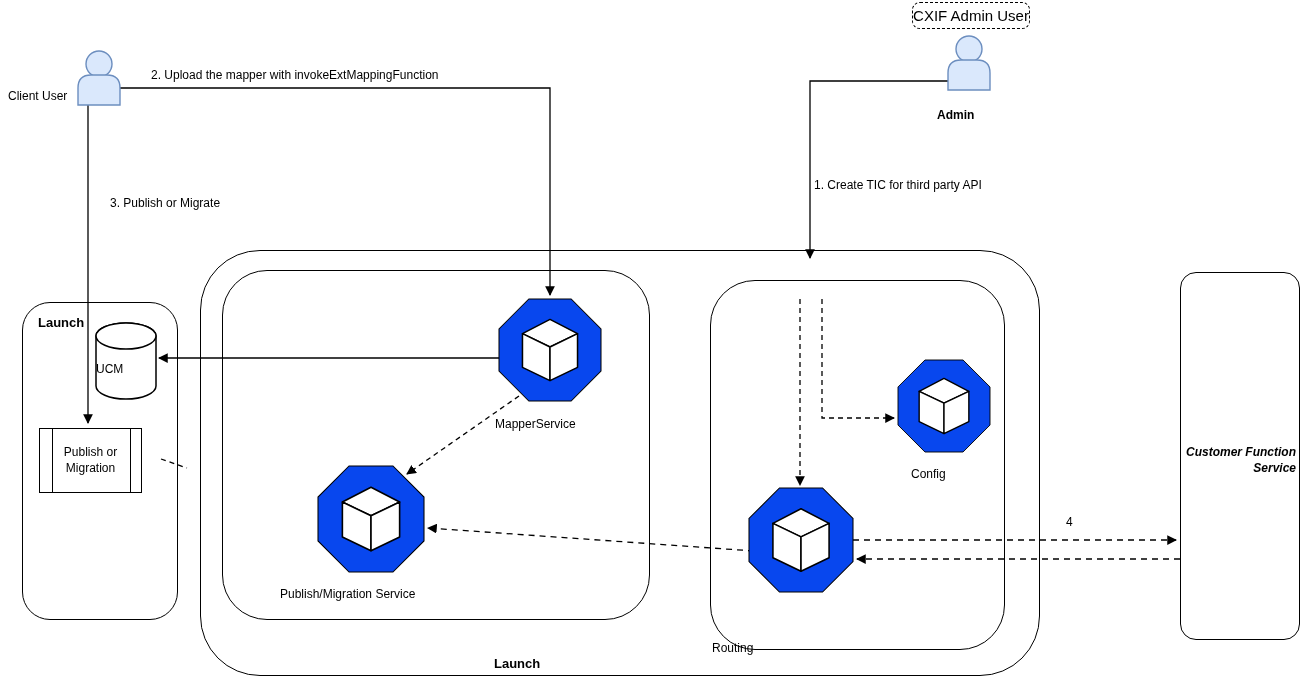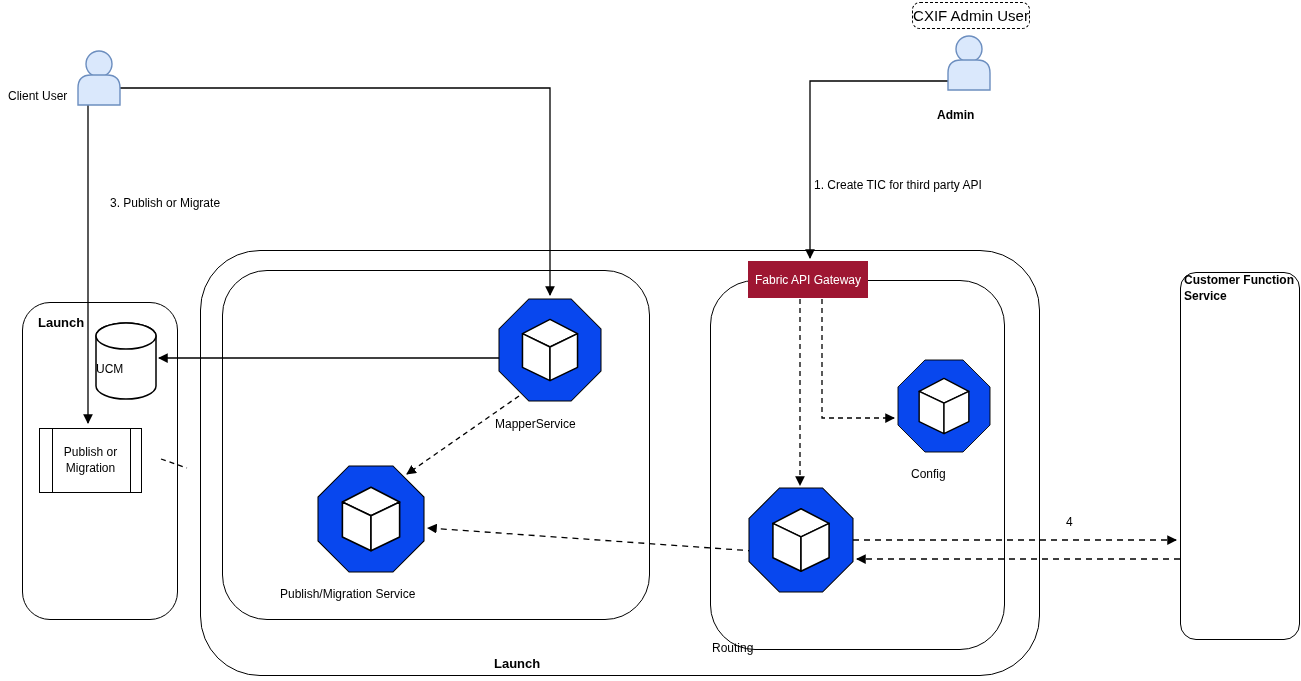--- a/index.html
+++ b/index.html
@@ -29,21 +29,21 @@
 
   .pm-box{position:absolute;left:39px;top:428px;width:103px;height:65px;border:1.5px solid #000;
           background:#fff;display:flex;align-items:center;justify-content:center;
           text-align:center;font-size:12px;line-height:1.3;z-index:4;}
   .pm-bar{position:absolute;top:0;bottom:0;width:0;border-left:1.4px solid #000;}
   .pm-bar.left{left:12px;}
   .pm-bar.right{right:10px;}
 
   .cfs-box{position:absolute;left:1180px;top:272px;width:120px;height:368px;
            border:1.6px solid #000;border-radius:16px;background:#fff;z-index:1;}
-  .cfs-title{padding:0 3px;text-align:left;font-weight:bold;font-size:12px;line-height:1.3;}
+  .cfs-title{margin-top:172px;padding:0 3px;text-align:right;font-weight:bold;font-size:12px;line-height:1.3;font-style:italic;}
 </style>
 </head>
 <body>
 
 <div id="canvas">
 
   <div class="container-box" style="left:22px;top:302px;width:156px;height:318px;border-radius:28px;"></div>
   <div class="container-box" style="left:200px;top:250px;width:840px;height:426px;border-radius:60px;"></div>
   <div class="container-box" style="left:222px;top:270px;width:428px;height:350px;border-radius:45px;"></div>
   <div class="container-box" style="left:710px;top:280px;width:295px;height:370px;border-radius:45px;"></div>
@@ -89,37 +89,35 @@
 
     <use href="#module-icon" transform="translate(550,350) scale(1.02)"></use>
     <use href="#module-icon" transform="translate(371,519) scale(1.06)"></use>
     <use href="#module-icon" transform="translate(801,540) scale(1.04)"></use>
     <use href="#module-icon" transform="translate(944,406) scale(0.92)"></use>
 
     <use href="#person-icon" transform="translate(99,91)"></use>
     <use href="#person-icon" transform="translate(969,76)"></use>
   </svg>
 
-  <div class="gateway" style="left:748px;top:261px;width:120px;height:37px;">
-    <span>Fabric API Gateway</span>
-  </div>
 
   <div class="cxif-box">
     <span>CXIF Admin User</span>
   </div>
 
   <div class="pm-box">
     <div class="pm-bar left"></div>
     <div class="pm-bar right"></div>
     <span style="max-width:80px;">Publish or Migration</span>
   </div>
 
   <div class="label" style="left:8px;top:89px;">Client User</div>
   <div class="label bold center" style="left:937px;top:108px;width:66px;">Admin</div>
 
+  <div class="label" style="left:151px;top:68px;">2. Upload the mapper with invokeExtMappingFunction</div>
   <div class="label" style="left:110px;top:196px;">3. Publish or Migrate</div>
   <div class="label" style="left:814px;top:178px;">1. Create TIC for third party API</div>
   <div class="label center" style="left:1066px;top:515px;width:24px;">4</div>
 
   <div class="label bold" style="left:38px;top:315px;font-size:13px;">Launch</div>
   <div class="label bold center" style="left:494px;top:656px;width:84px;font-size:13px;">Launch</div>
   <div class="label" style="left:712px;top:606px;margin-top:35px;">Routing</div>
 
   <div class="label center" style="left:96px;top:362px;width:60px;">UCM</div>
   <div class="label center" style="left:495px;top:417px;width:110px;">MapperService</div>

